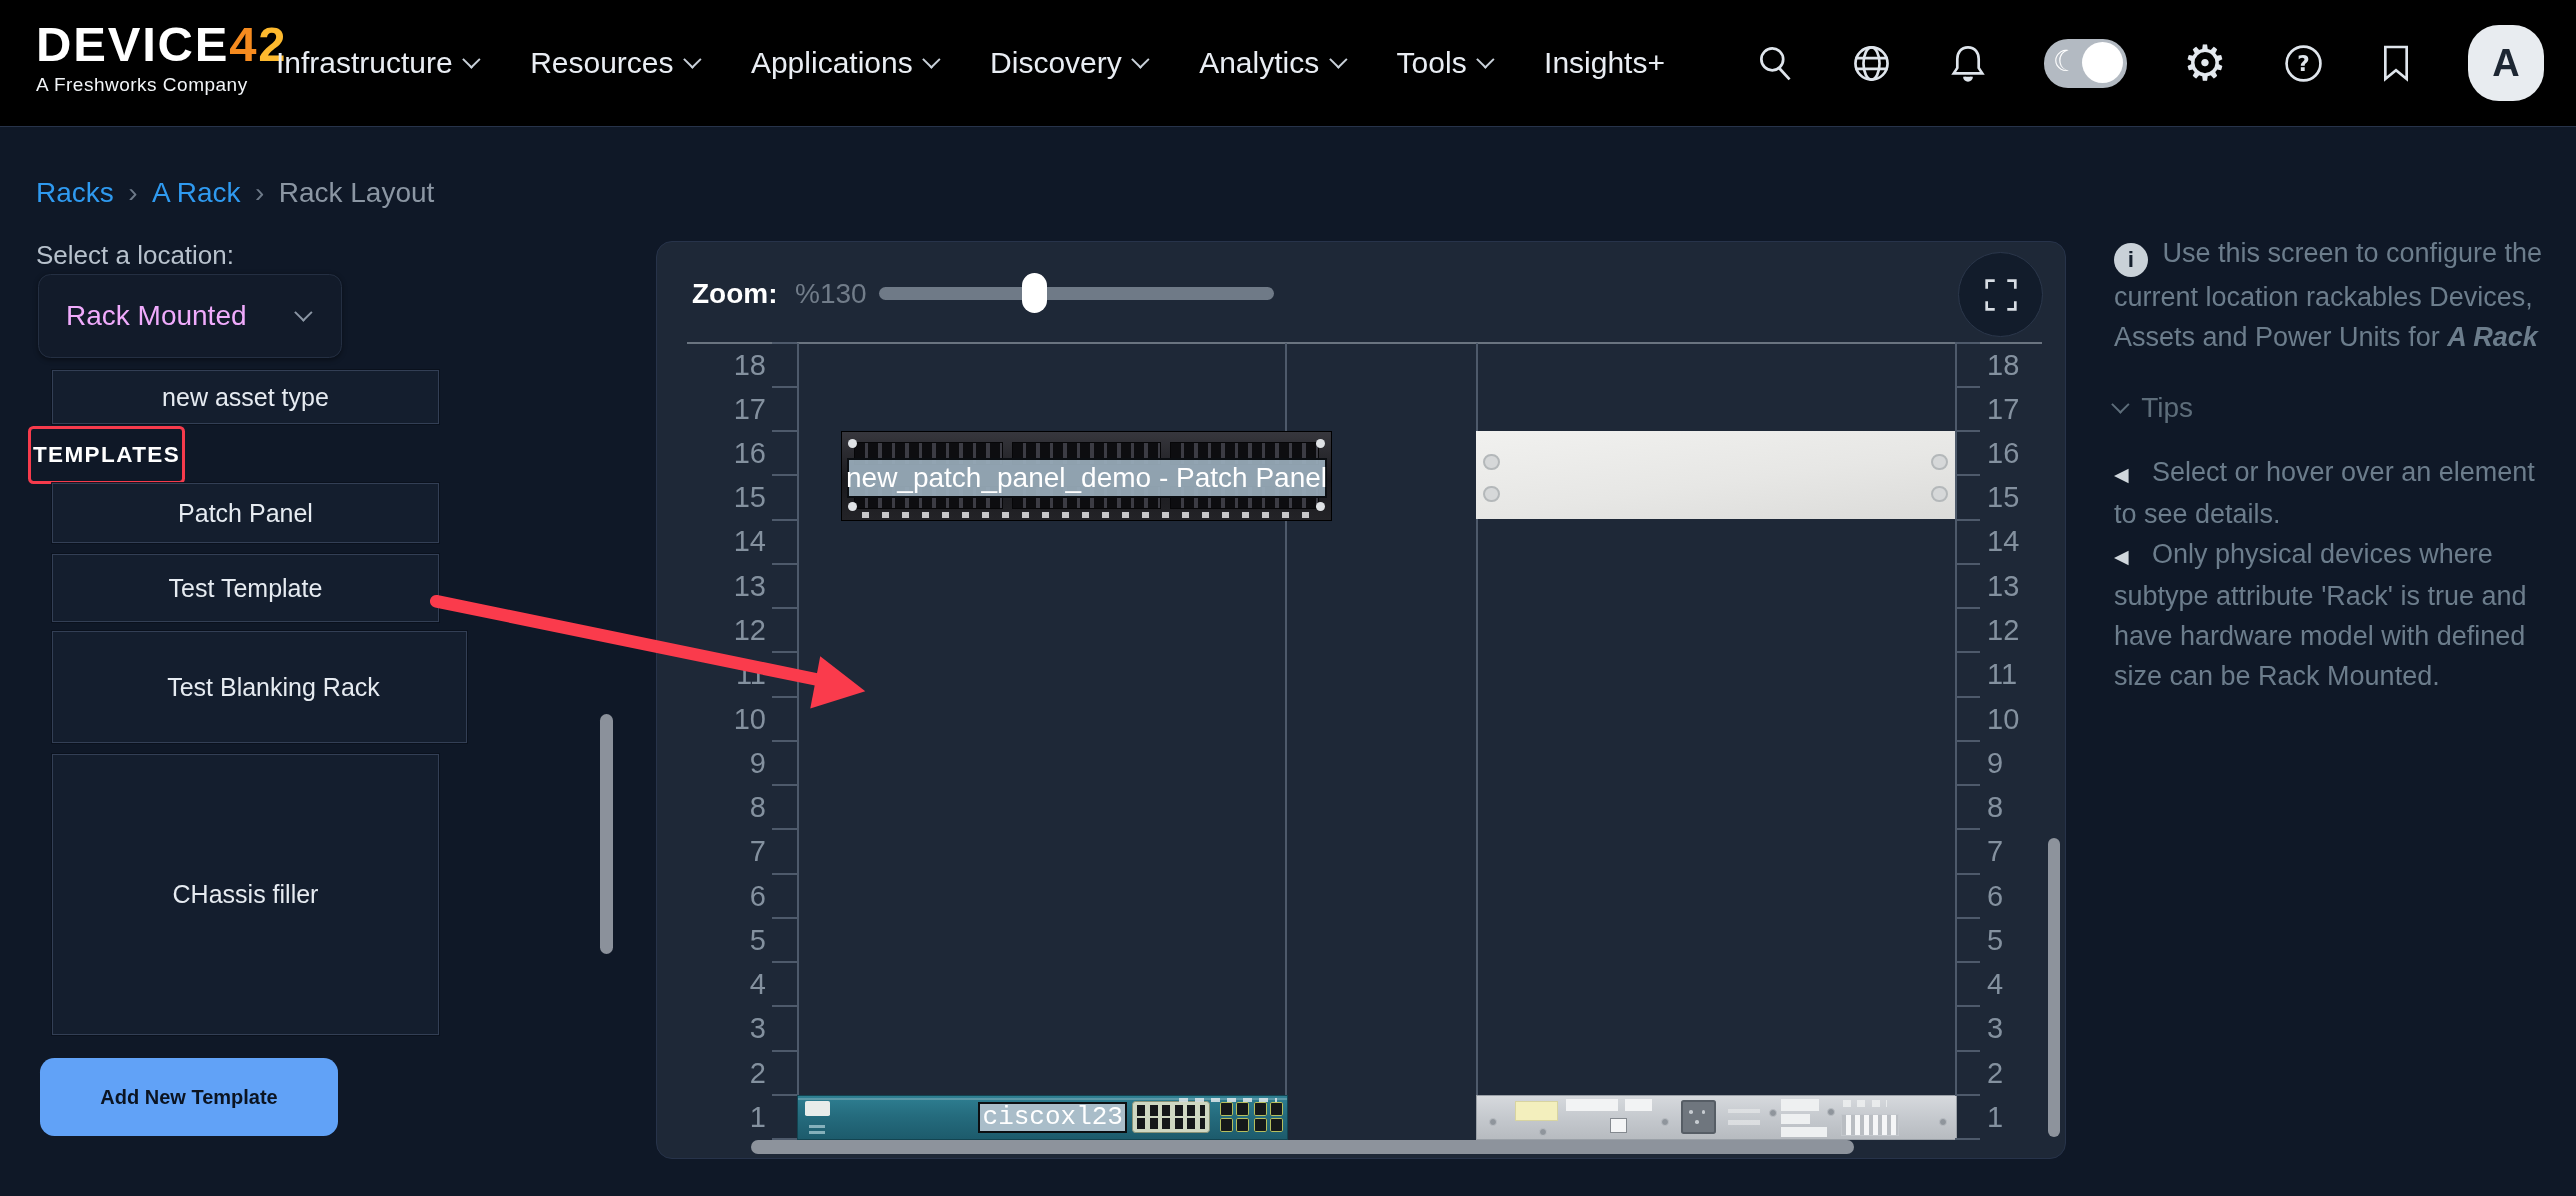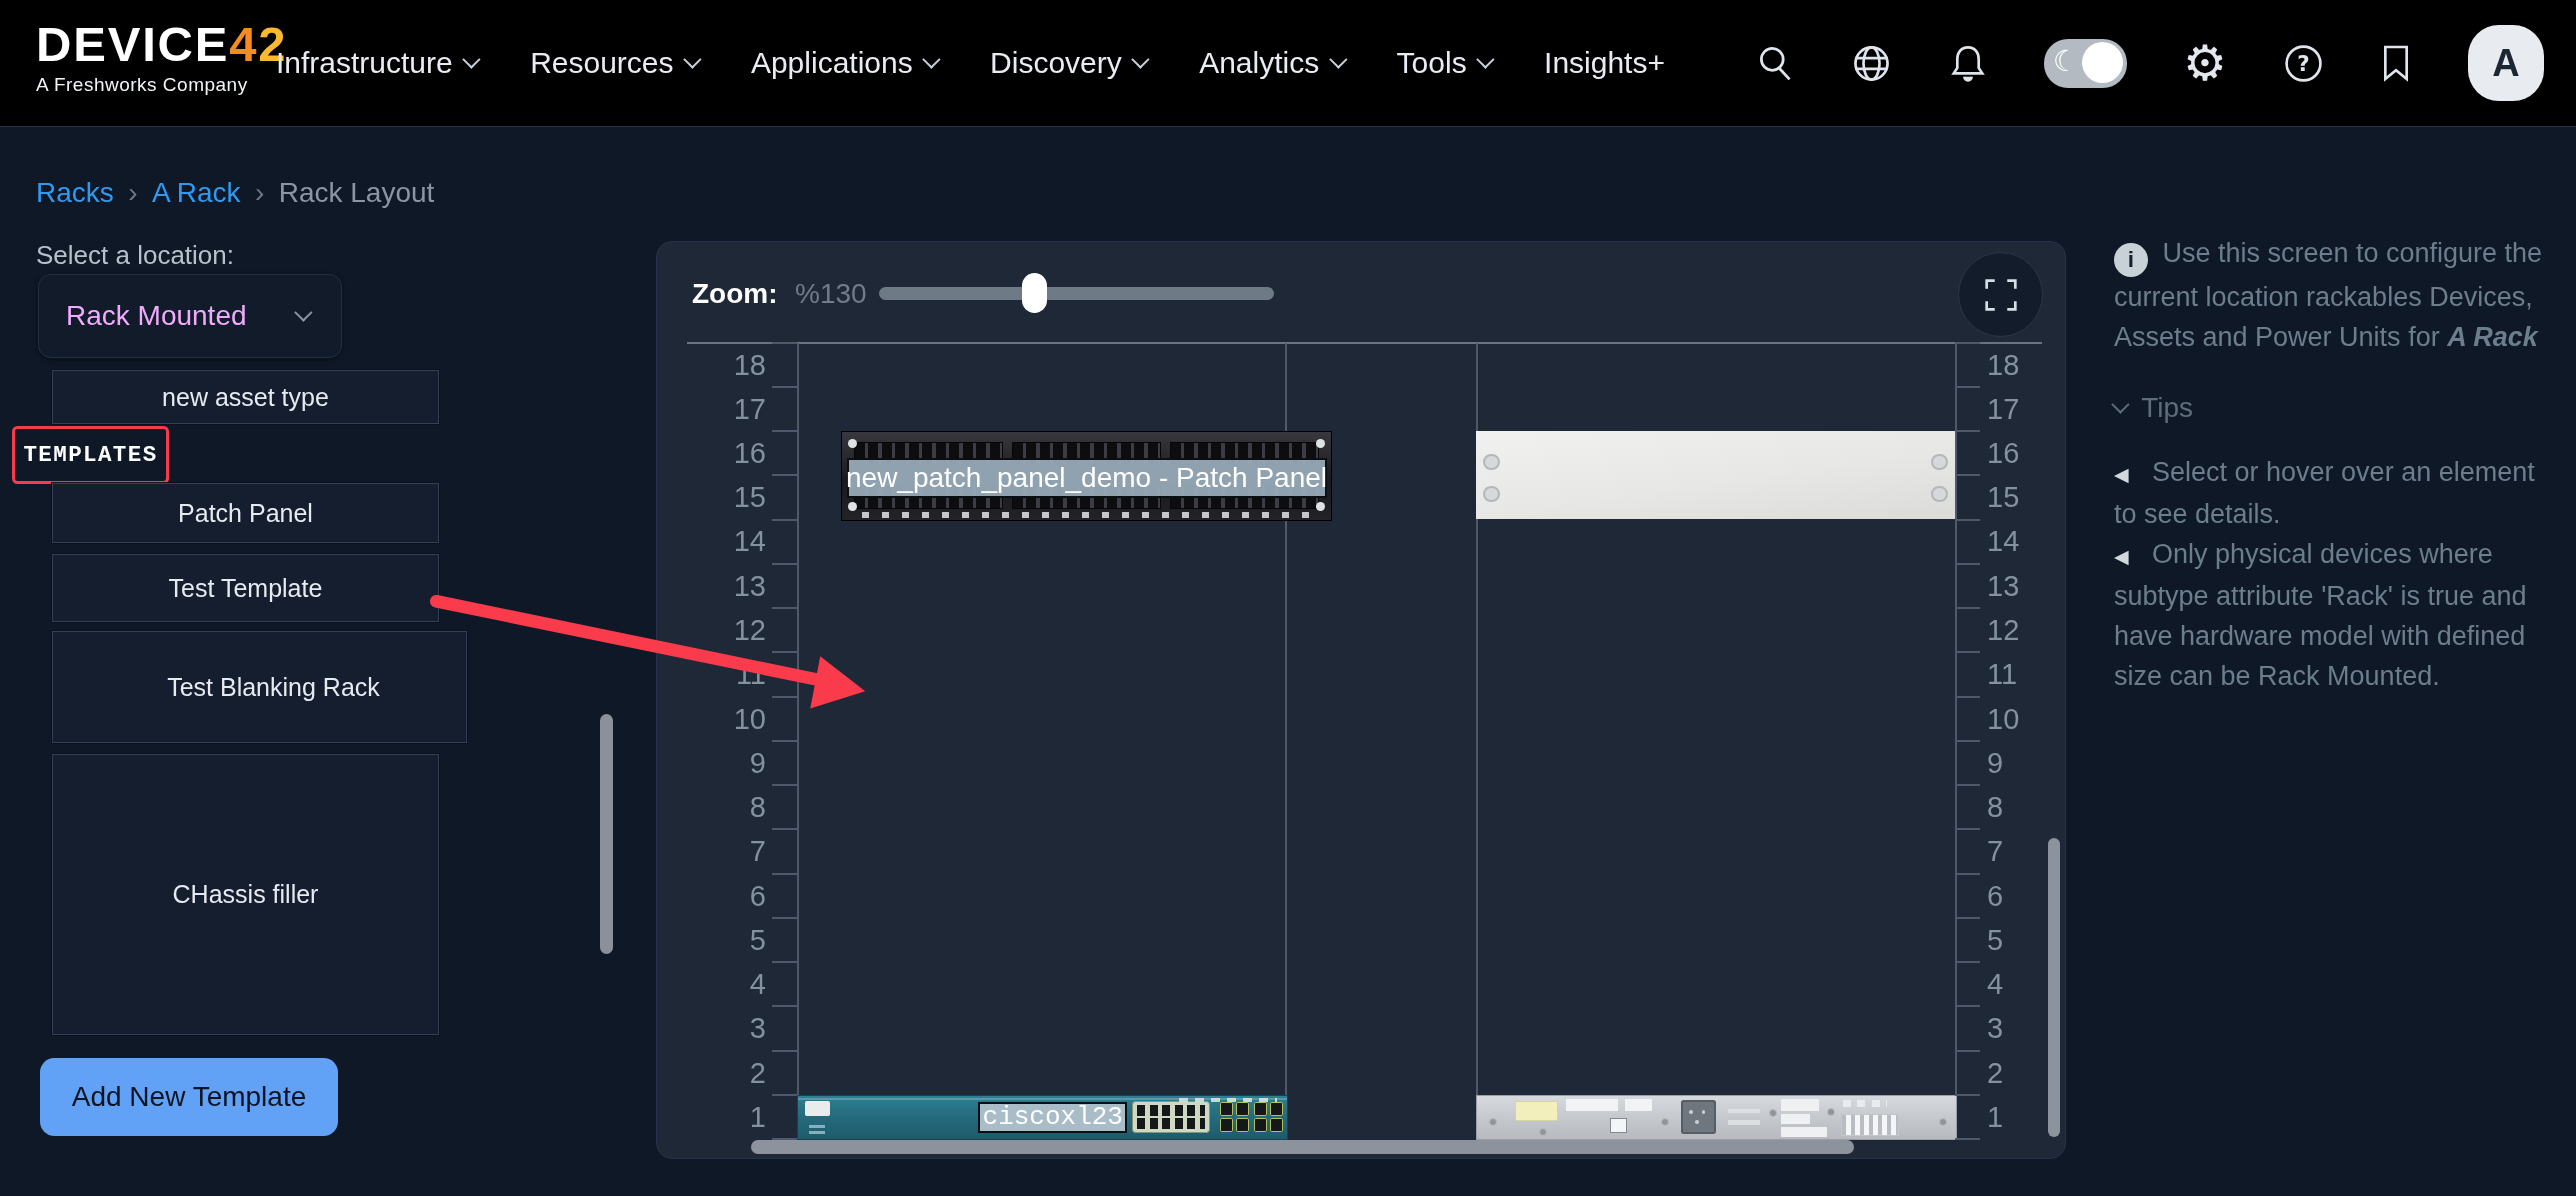--- a/index.html
+++ b/index.html
@@ -35,24 +35,24 @@
 
   
   .loc-label{position:absolute;left:36px;top:240px;font-size:26px;color:#b7c1cc;}
   .dropdown{position:absolute;left:38px;top:274px;width:302px;height:82px;background:#121b2a;border:0.9px solid #242f42;
             border-radius:12.6px;display:flex;align-items:center;cursor:pointer;box-shadow:0 1.8px 5.4px rgba(0,0,0,.4);}
   .dropdown .val{font-size:28px;color:#f0abfc;margin-left:27px;flex:1;}
   .dropdown .chev{border-color:#8b96a4;margin-right:31px;}
   .tplbox{position:absolute;left:52px;width:385px;background:#141e2e;border:1.8px solid #333f55;
           display:flex;align-items:center;justify-content:center;font-size:25px;color:#e6ebf1;cursor:grab;
           box-shadow:0 0 0 0.9px #0a111d;}
-  .tpl-header{position:absolute;left:12px;top:426px;width:151px;height:52px;border:3.6px solid #f63b4c;border-radius:5.4px;
-          display:flex;align-items:center;justify-content:center;font-size:22.5px;font-weight:bold;letter-spacing:1.4px;color:#fff;font-family:Liberation Mono, monospace;}
+  .tpl-header{position:absolute;left:28px;top:426px;width:151px;height:52px;border:3.6px solid #f63b4c;border-radius:5.4px;
+          display:flex;align-items:center;justify-content:center;font-size:22.5px;font-weight:bold;letter-spacing:1.4px;color:#fff;}
   .addbtn{position:absolute;left:40px;top:1058px;width:298px;height:78px;background:#61a2f7;border:none;border-radius:14.4px;
-          font-family:"Liberation Sans",sans-serif;font-size:28px;color:#0b1422;cursor:pointer;}
+          font-family:"Liberation Sans",sans-serif;font-size:20px;color:#0b1422;cursor:pointer;font-weight:bold;}
   .side-scroll{position:absolute;left:600px;top:714px;width:12.6px;height:240px;border-radius:7.2px;background:#8b919b;cursor:pointer;}
 
   
   .panel{position:absolute;left:656px;top:241px;width:1408px;height:916px;background:#1e2837;border-radius:16px;
          border:0.9px solid #27334a;}
   .zoom-label{position:absolute;left:692px;top:278px;font-size:28px;font-weight:bold;color:#fff;}
   .zoom-value{position:absolute;left:795px;top:278px;font-size:28px;color:#717c89;}
   .slider-track{position:absolute;left:879px;top:287px;width:395px;height:12.6px;border-radius:7.2px;background:#6f7a87;cursor:pointer;}
   .slider-thumb{position:absolute;left:1022px;top:273px;width:25px;height:40px;border-radius:12.6px;background:#fff;cursor:grab;}
   .fs-btn{position:absolute;left:1958px;top:252px;width:83px;height:83px;border-radius:50%;background:#121c2b;

